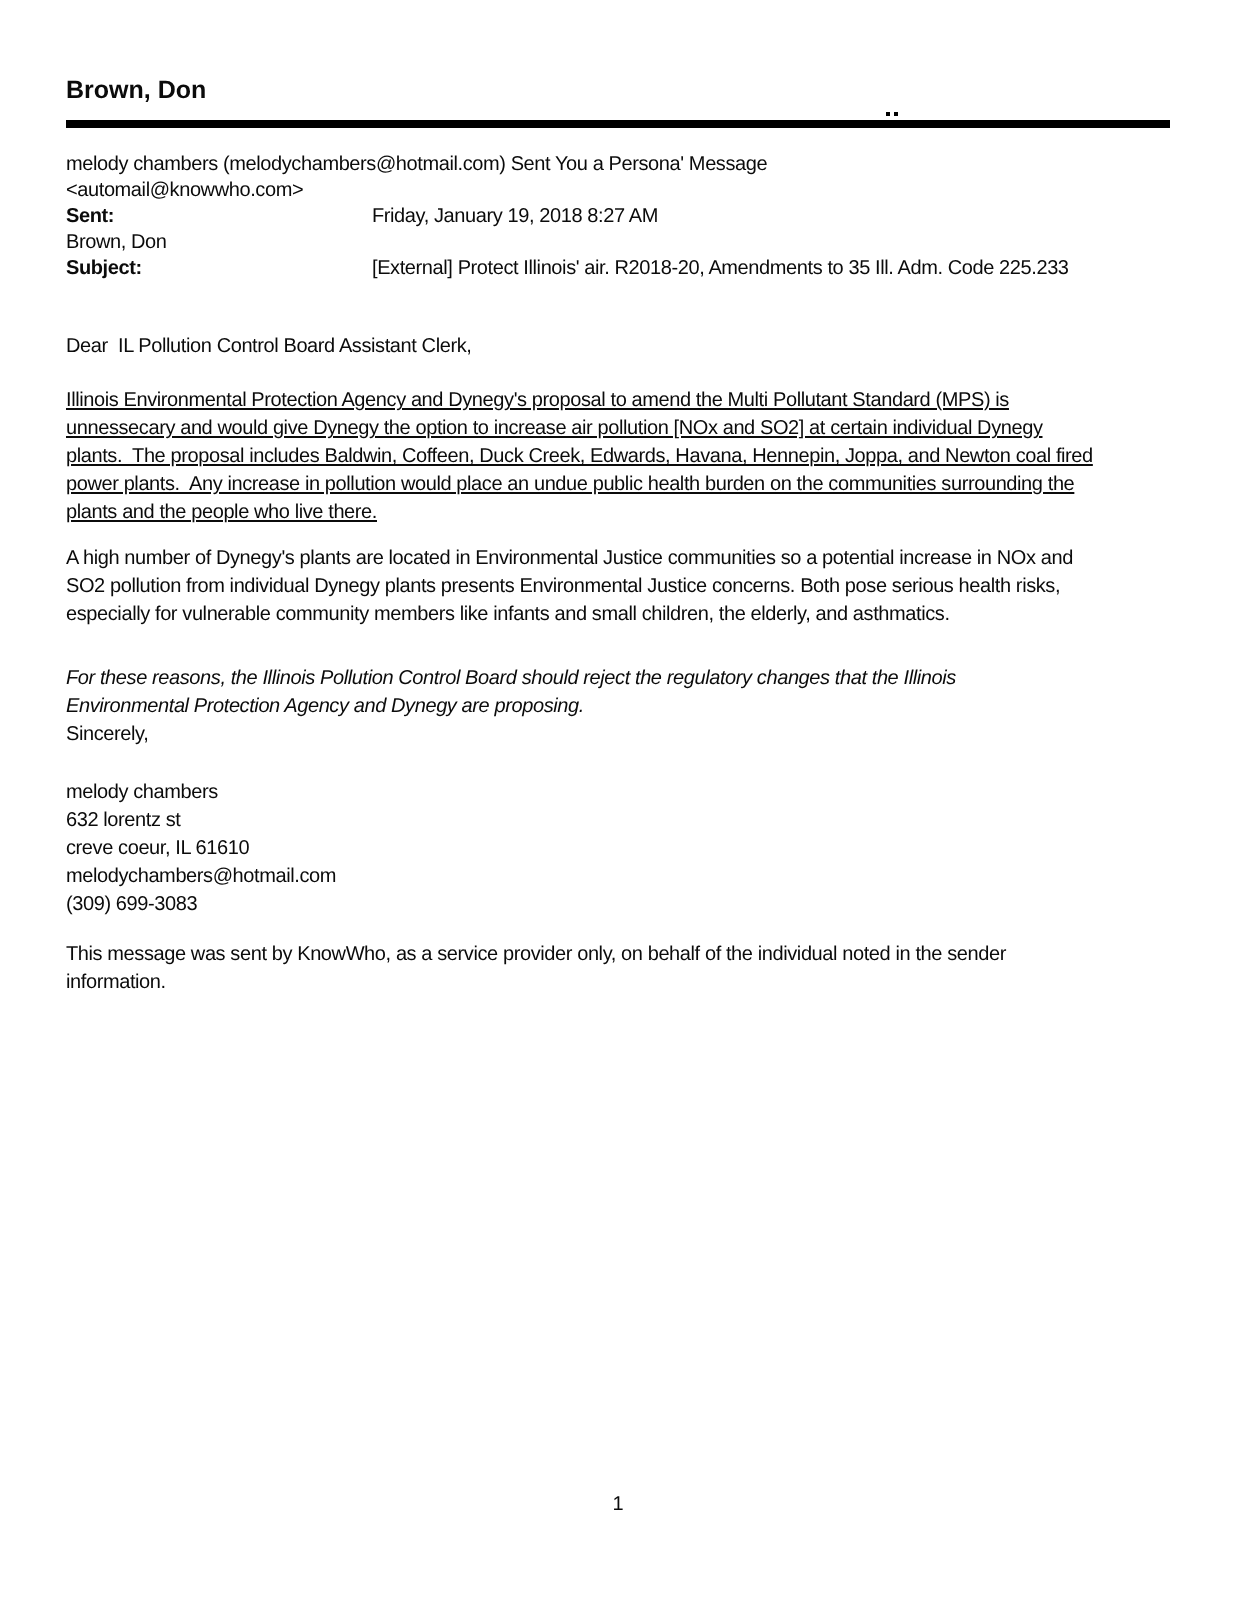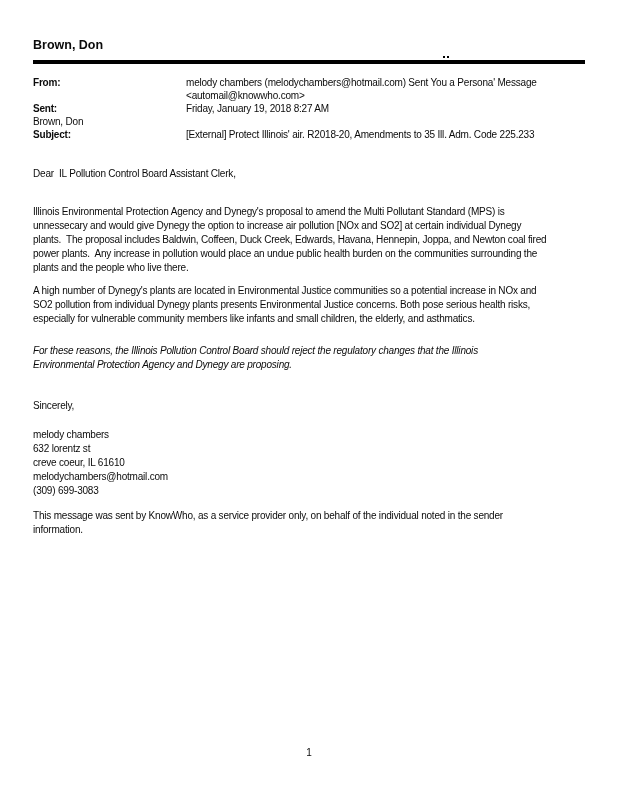--- a/index.html
+++ b/index.html
@@ -50,24 +50,24 @@
     font-weight: bold;
   }
   .field-value { white-space: pre; }
   .body-text {
     font-size: 10px;
     letter-spacing: -0.2px;
     line-height: 14px;
   }
   .multiline { white-space: pre; }
   .salutation  { margin-top: 26px; }
-  .para-1      { margin-top: 24px; }
+  .para-1      { margin-top: 13px; text-decoration: underline; }
   .para-2      { margin-top: 9px; }
   .para-3      { margin-top: 18px; font-style: italic; }
-  .closing     { margin-top: 27px; }
+  .closing     { }
   .signature   { margin-top: 15px; }
   .disclaimer  { margin-top: 11px; }
   .page-footer {
     position: absolute;
     top: 746px; left: 0;
     width: 100%;
     text-align: center;
     font-size: 10px;
     line-height: 13px;
   }
@@ -77,21 +77,20 @@
 
 <div class="page">
 
   <h1 class="doc-header-name">Brown, Don</h1>
 
   <div class="header-rule"></div>
   <div class="scan-artifact"></div>
 
   <div class="fields">
     <div class="field-row">
-      <div class="field-label">From:</div>
       <div class="field-value">melody chambers (melodychambers@hotmail.com) Sent You a Persona' Message
 &lt;automail@knowwho.com&gt;</div>
     </div>
     <div class="field-row">
       <div class="field-label">Sent:</div>
       <div class="field-value">Friday, January 19, 2018 8:27 AM</div>
     </div>
     <div class="field-row">
       <div class="field-value">Brown, Don</div>
     </div>

